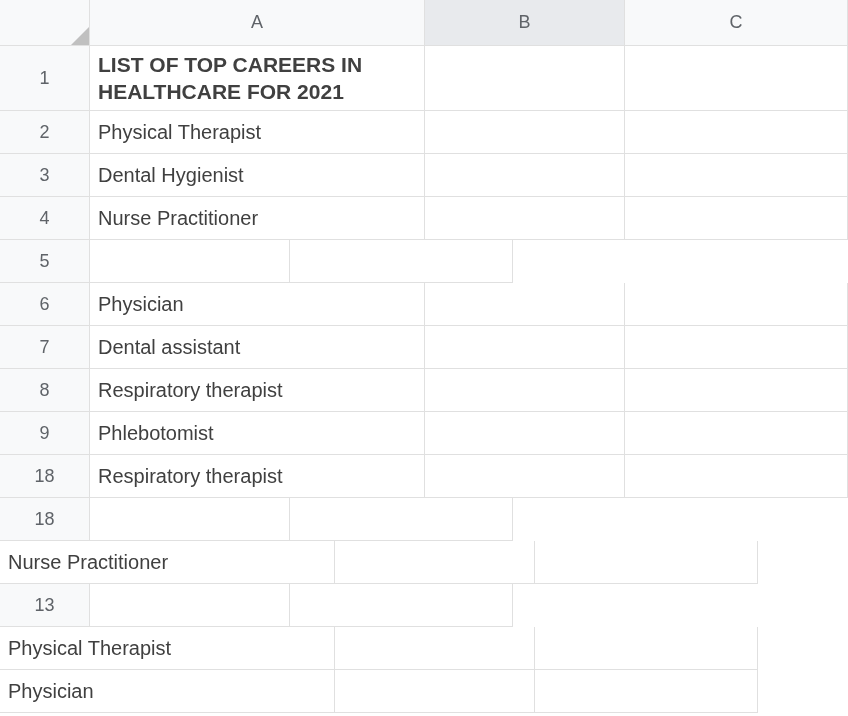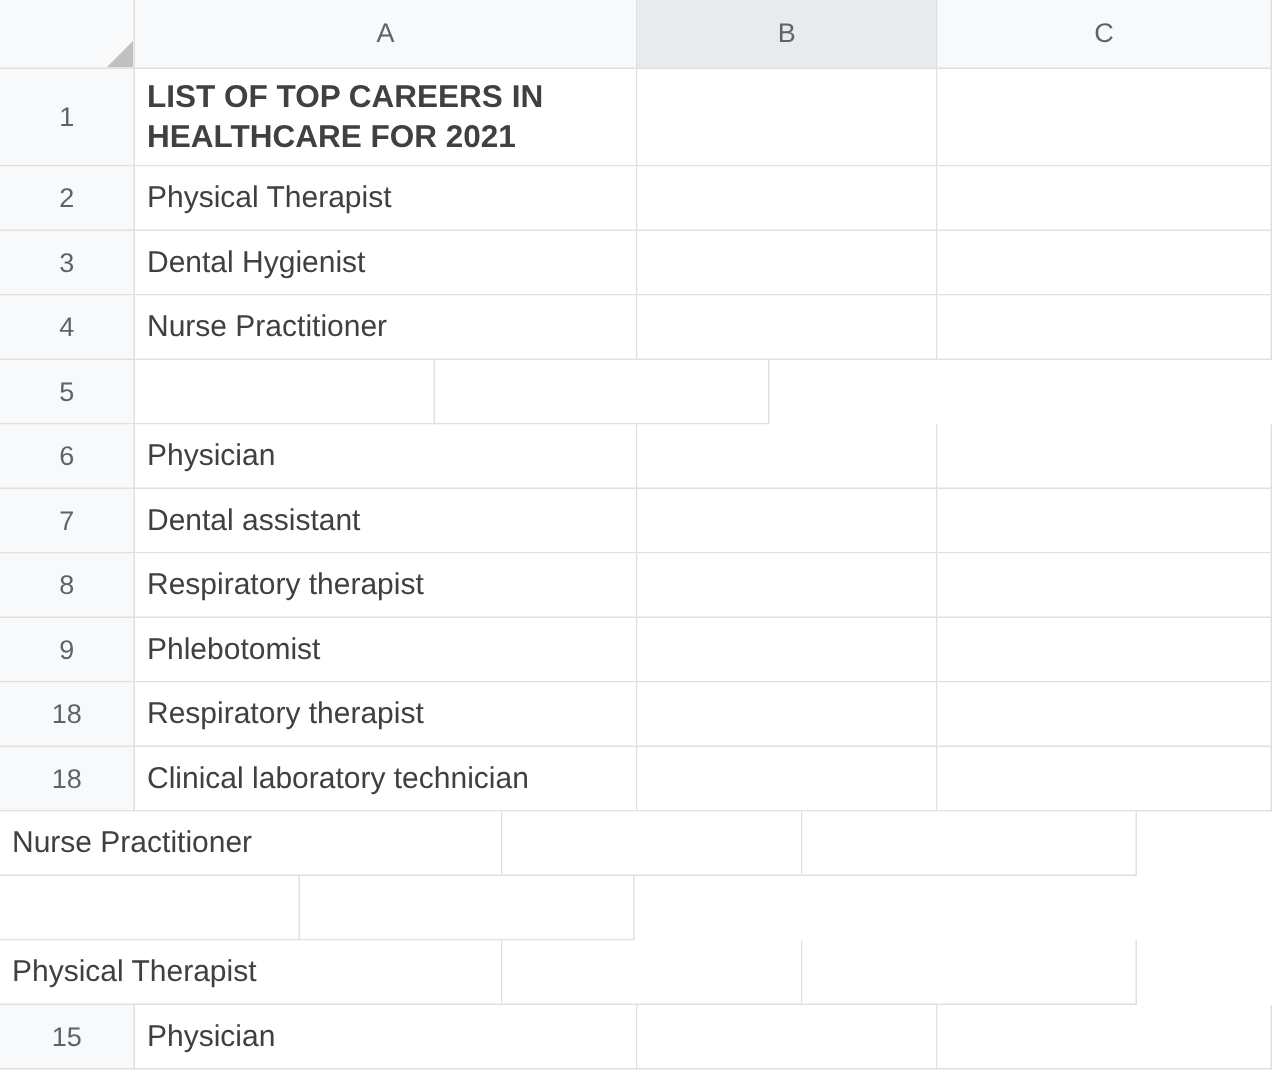--- a/index.html
+++ b/index.html
@@ -171,42 +171,41 @@
 
   <div class="data-row">
     <div class="row-header row-normal">18</div>
     <div class="cell col-a row-normal">Respiratory therapist</div>
     <div class="cell col-b row-normal"></div>
     <div class="cell col-c row-normal"></div>
   </div>
 
   <div class="data-row">
     <div class="row-header row-normal">18</div>
-    <div class="cell col-a row-normal">Clinical laboratory technician</div>
     <div class="cell col-b row-normal"></div>
     <div class="cell col-c row-normal"></div>
   </div>
 
   <div class="data-row">
     <div class="cell col-a row-normal">Nurse Practitioner</div>
     <div class="cell col-b row-normal"></div>
     <div class="cell col-c row-normal"></div>
   </div>
 
   <div class="data-row">
+    <div class="row-header row-normal">13</div>
     <div class="cell col-b row-normal"></div>
     <div class="cell col-c row-normal"></div>
   </div>
 
   <div class="data-row">
     <div class="cell col-a row-normal">Physical Therapist</div>
     <div class="cell col-b row-normal"></div>
     <div class="cell col-c row-normal"></div>
   </div>
 
   <div class="data-row">
-    <div class="row-header row-normal">15</div>
     <div class="cell col-a row-normal">Physician</div>
     <div class="cell col-b row-normal"></div>
     <div class="cell col-c row-normal"></div>
   </div>
 
 </div>
 
 </body></html>

